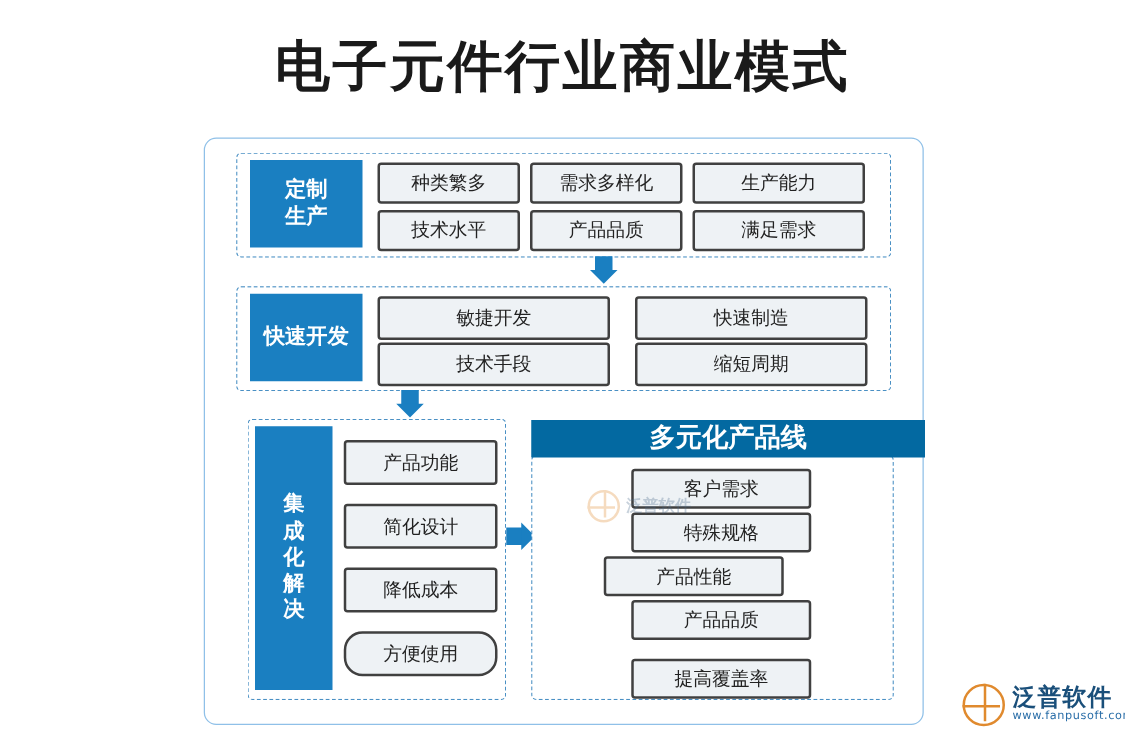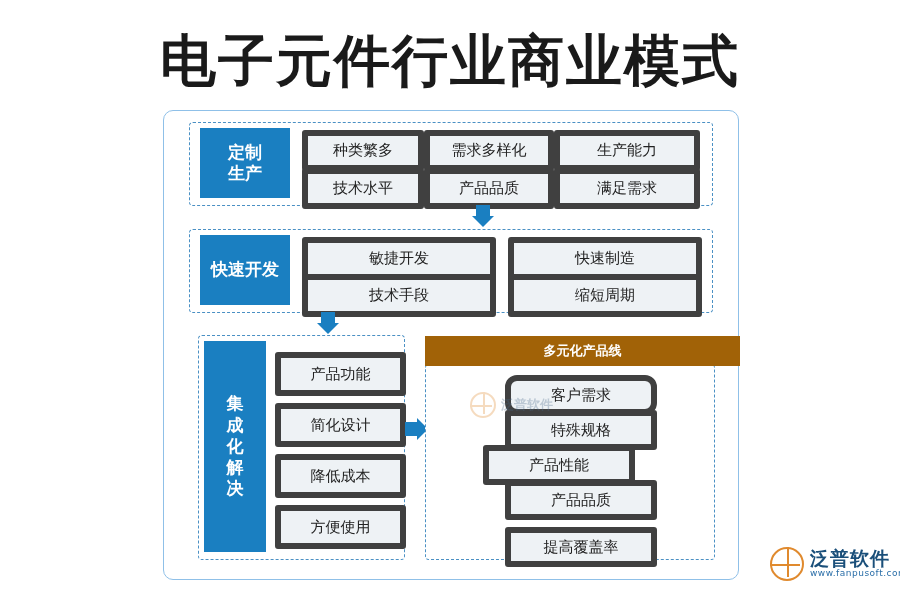--- a/index.html
+++ b/index.html
@@ -1,57 +1,57 @@
 <!DOCTYPE html>
 <html><head>
 <meta charset="utf-8">
 <style>
   html,body{margin:0;padding:0;}
   body{width:900px;height:600px;background:#ffffff;font-family:"DejaVu Sans","Liberation Sans",sans-serif;overflow:hidden;position:relative;}
 
   #page-title{
     position:absolute;left:0;top:24px;width:900px;text-align:center;
-    font-size:56px;font-weight:bold;color:#1a1a1a;letter-spacing:2px;
+    font-size:44px;font-weight:bold;color:#1a1a1a;letter-spacing:2px;
     font-family:"DejaVu Sans","Liberation Sans",sans-serif;
   }
 
   #outer-frame{
     position:absolute;left:163px;top:110px;width:574px;height:468px;
     border:1px solid #8fc0e8;border-radius:10px;background:#fff;
   }
 
   .dashed-box{
     position:absolute;border:1px dashed #4a90c4;border-radius:4px;background:#fff;
   }
 
   .blue-label{
     position:absolute;background:#1a7fc1;color:#fff;font-weight:bold;
     display:flex;align-items:center;justify-content:center;text-align:center;
     line-height:1.25;
   }
 
   .chip{
-    position:absolute;background:#eef2f5;border:6px solid #404040;border-radius:3px;
+    position:absolute;background:#eef2f5;border:2px solid #404040;border-radius:3px;
     display:flex;align-items:center;justify-content:center;color:#222;
     font-size:15px;
   }
 
   .arrow-stem{position:absolute;background:#1a7fc1;}
   .arrow-head-down{
     position:absolute;width:0;height:0;border-left:11px solid transparent;
     border-right:11px solid transparent;border-top:11px solid #1a7fc1;
   }
   .arrow-head-right{
     position:absolute;width:0;height:0;border-top:11px solid transparent;
     border-bottom:11px solid transparent;border-left:11px solid #1a7fc1;
   }
 
   #header-bar{
-    position:absolute;background:#a16207;color:#fff;font-weight:bold;font-size:13px;
-    display:flex;align-items:center;justify-content:center;
+    position:absolute;background:#0369a1;color:#fff;font-weight:bold;font-size:21px;
+    display:flex;justify-content:center;
   }
 
   
   #watermark{
     position:absolute;left:470px;top:385px;width:140px;height:40px;
     opacity:.30;pointer-events:none;
     display:flex;align-items:center;gap:5px;
   }
   #watermark .wm-globe{
     width:22px;height:22px;border-radius:50%;
@@ -157,34 +157,34 @@
 
 <div class="chip" style="left:275px;top:352px;width:119px;height:32px;">
     <span>产品功能</span>
   </div>
 <div class="chip" style="left:275px;top:403px;width:119px;height:32px;">
     <span>简化设计</span>
   </div>
 <div class="chip" style="left:275px;top:454px;width:119px;height:32px;text-align:right;">
     <span>降低成本</span>
   </div>
-<div class="chip" style="left:275px;top:505px;width:119px;height:32px;">
+<div class="chip" style="left:275px;top:505px;width:119px;height:32px;border-radius:15px;">
     <span>方便使用</span>
   </div>
 
 <div class="arrow-stem" style="left:405px;top:422px;width:13px;height:14px;"></div>
 <div class="arrow-head-right" style="left:417px;top:418px;"></div>
 
 <div class="dashed-box" style="left:425px;top:364px;width:288px;height:194px;"></div>
 
 <div id="header-bar" style="left:425px;top:336px;width:315px;height:30px;">
   <span>多元化产品线</span>
 </div>
 
-<div class="chip" style="left:505px;top:375px;width:140px;height:28px;border-radius:12px;">
+<div class="chip" style="left:505px;top:375px;width:140px;height:28px;">
     <span>客户需求</span>
   </div>
 <div class="chip" style="left:505px;top:410px;width:140px;height:28px;">
     <span>特殊规格</span>
   </div>
 <div class="chip" style="left:483px;top:445px;width:140px;height:28px;">
     <span>产品性能</span>
   </div>
 <div class="chip" style="left:505px;top:480px;width:140px;height:28px;">
     <span>产品品质</span>

